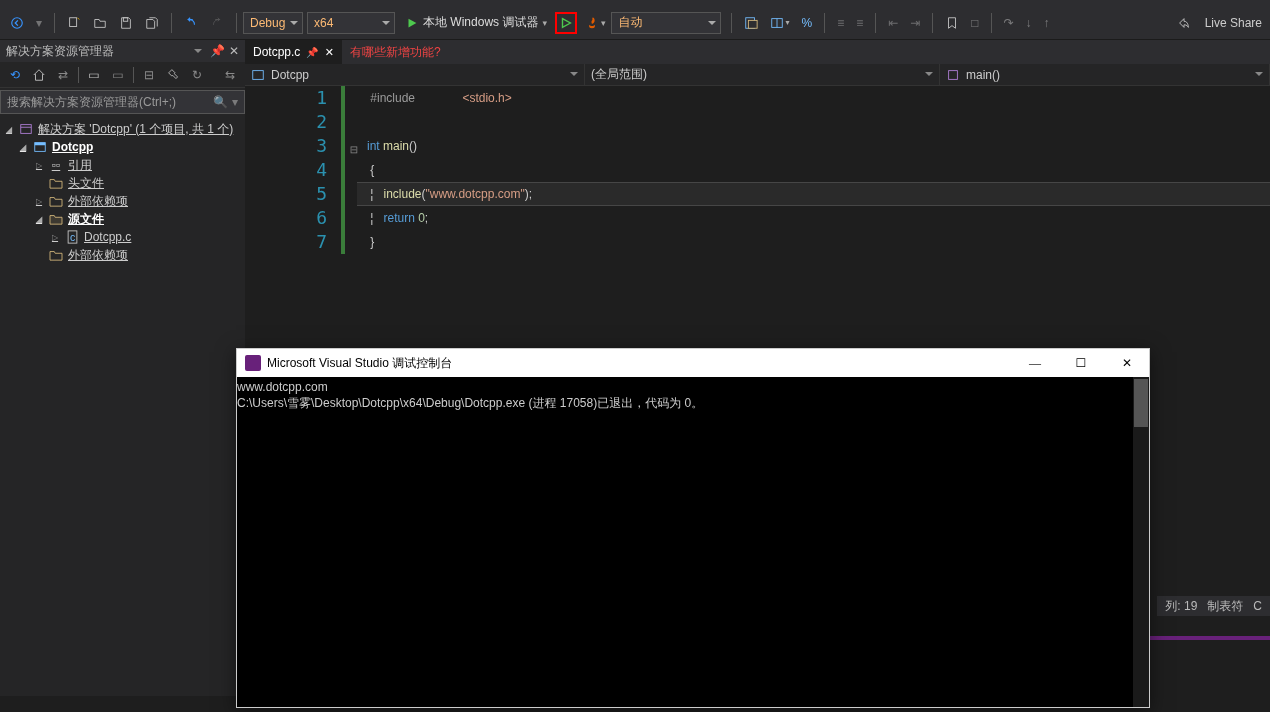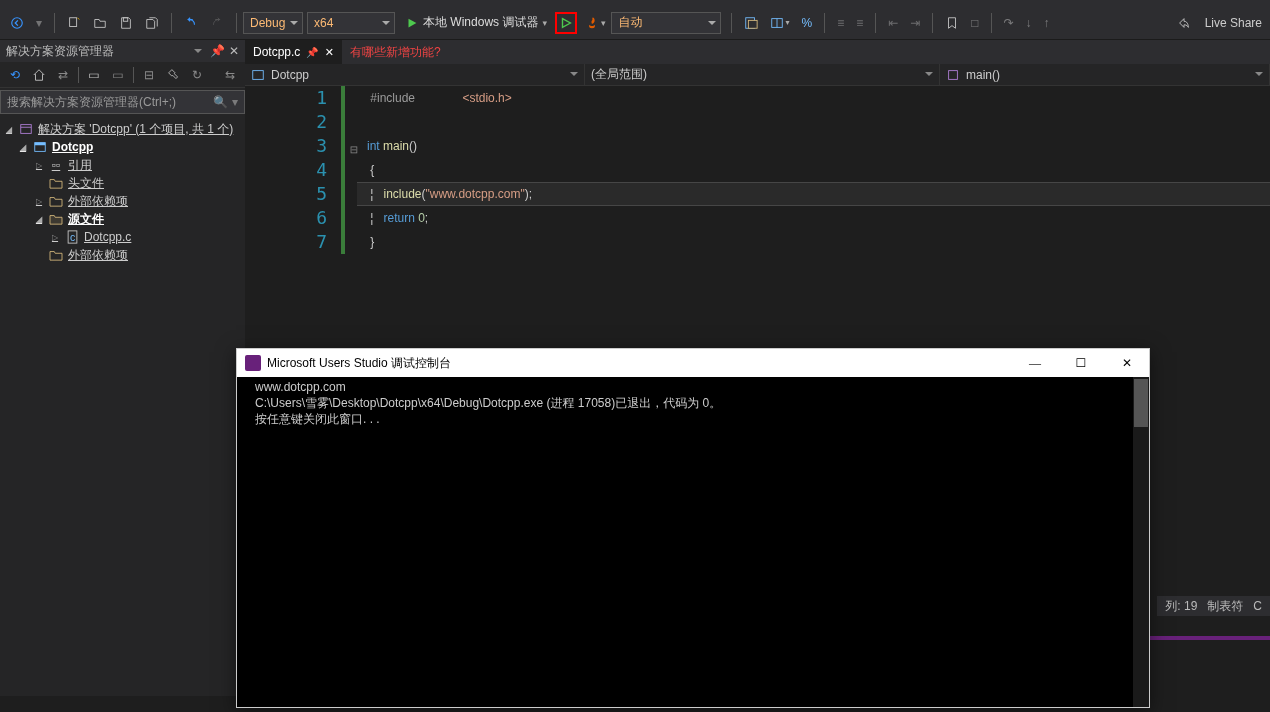--- a/index.html
+++ b/index.html
@@ -69,21 +69,21 @@
 .num { color:#b5cea8; }
 .pre { color:#9b9b9b; }
 .ang { color:#d69d85;margin-left:44px; }
 
 
 .console { position:absolute; left:236px; top:348px; width:914px; height:360px; background:#fff; border:1px solid #ccc; box-shadow:0 4px 18px rgba(0,0,0,.5); }
 .console .titlebar { height:28px; background:#fff; display:flex; align-items:center; padding:0 8px; color:#000; }
 .console .tbico { width:16px; height:16px; background:#68217a; border-radius:2px; margin-right:6px; }
 .console .wbtns { margin-left:auto; display:flex; gap:18px; color:#000; }
 .console .wbtn { width:28px; text-align:center; font-family:"Segoe UI Symbol"; }
-.console .term { background:#000; color:#ccc; font-family:"NSimSun","Consolas",monospace; font-size:13px; line-height:16px; padding:2px 18px; height:calc(100% - 28px); position:relative; }
+.console .term { background:#000; color:#ccc; font-family:"NSimSun","Consolas",monospace; font-size:13px; line-height:16px; padding:2px 0; height:calc(100% - 28px); position:relative; }
 .console .term .sbar { position:absolute; right:0; top:0; width:16px; bottom:0; background:#1a1a1a; }
 .console .term .sthumb { position:absolute; right:1px; top:2px; width:14px; height:48px; background:#555; }
 
 
 .statusbar { position:absolute; right:0; bottom:96px; height:20px; display:flex; align-items:center; gap:10px; color:#bbb; padding:0 8px; font-size:11px; background:#2d2d30; }
 .purplebar { position:absolute; right:0; bottom:72px; left:1150px; height:4px; background:#68217a; }
 
 svg { display:block; }
 </style>
 </head>
@@ -380,28 +380,27 @@
 <div class="statusbar">
   <span>列: 19</span>
   <span>制表符</span>
   <span>C</span>
 </div>
 <div class="purplebar"></div>
 
 <div class="console">
   <div class="titlebar">
     <span class="tbico"></span>
-    <span>Microsoft Users Studio 调试控制台</span>
+    <span>Microsoft Visual Studio 调试控制台</span>
     <span class="wbtns">
       <span class="wbtn">—</span>
       <span class="wbtn">☐</span>
       <span class="wbtn">✕</span>
     </span>
   </div>
   <div class="term">
     <div>www.dotcpp.com</div>
     <div>C:\Users\雪雾\Desktop\Dotcpp\x64\Debug\Dotcpp.exe (进程 17058)已退出，代码为 0。</div>
-    <div>按任意键关闭此窗口. . .</div>
     <div class="sbar">
         <div class="sthumb"></div>
       </div>
   </div>
 </div>
 
 </body></html>

